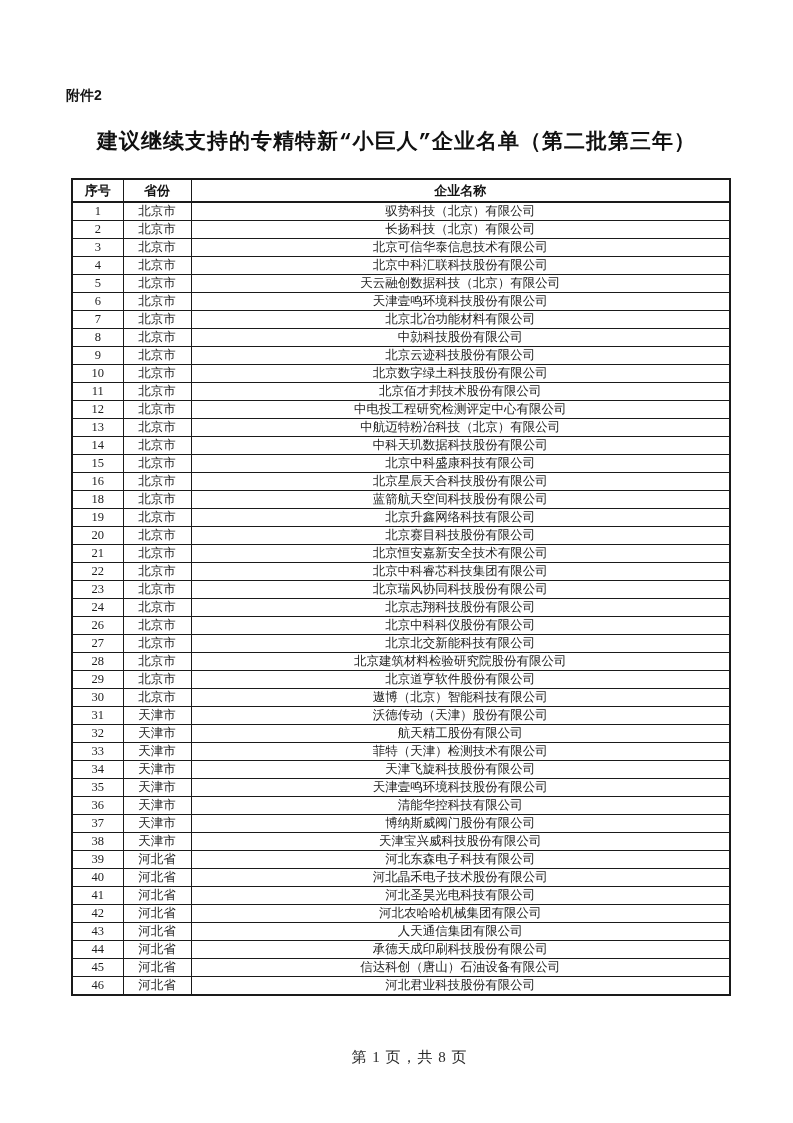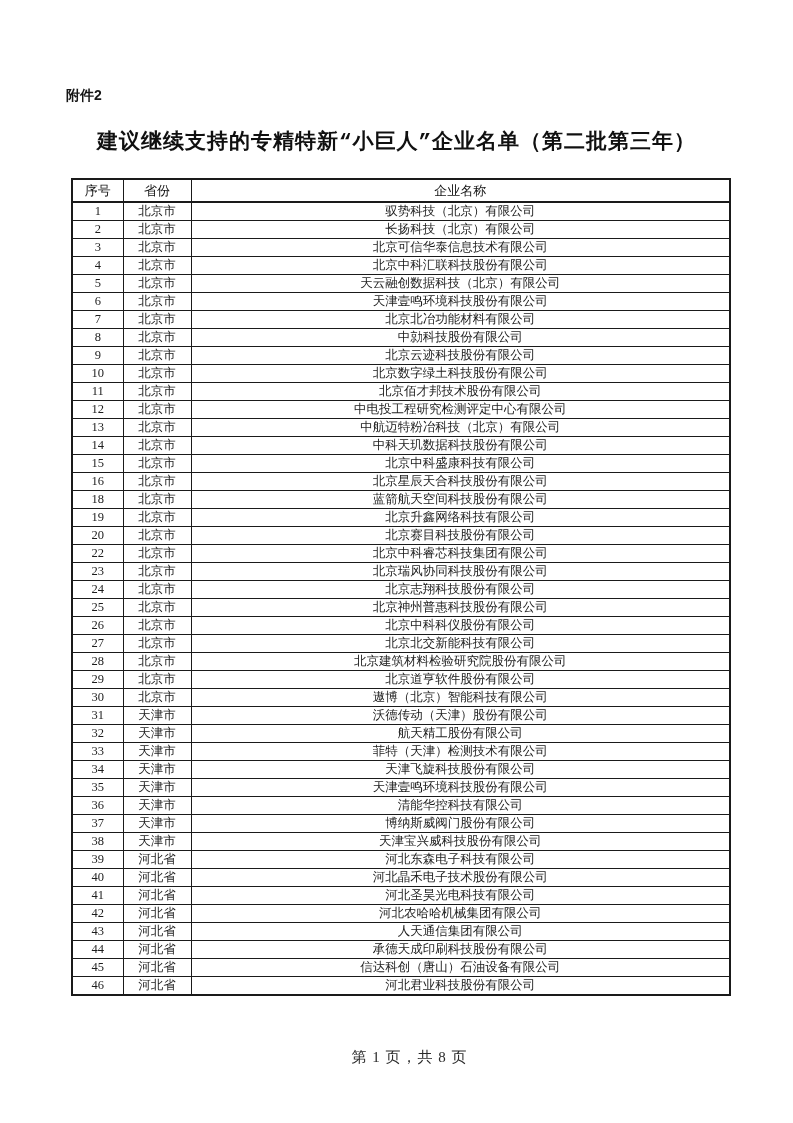--- a/index.html
+++ b/index.html
@@ -47,21 +47,21 @@
     table-layout: fixed;
     border: 2px solid #1a1a1a;
   }
   table.company-table col.col-no   { width: 51px; }
   table.company-table col.col-prov { width: 68px; }
   table.company-table th {
     border: 1px solid #1a1a1a;
     border-bottom: 2px solid #1a1a1a;
     height: 21px;
     font-size: 13px;
-    font-weight: 400;
+    font-weight: 700;
     font-family: "Liberation Sans", "DejaVu Sans", sans-serif;
     text-align: center;
     vertical-align: middle;
     padding: 0;
     color: #141414;
   }
   table.company-table td {
     border: 1px solid #1a1a1a;
     height: 17px;
     line-height: 17px;
@@ -215,44 +215,44 @@
       <td>北京市</td>
       <td>北京升鑫网络科技有限公司</td>
     </tr>
 
     <tr>
       <td>20</td>
       <td>北京市</td>
       <td>北京赛目科技股份有限公司</td>
     </tr>
 
+    <tr>
+      <td>21</td>
+      <td>北京市</td>
+      <td>北京恒安嘉新安全技术有限公司</td>
+    </tr>
 
     <tr>
       <td>22</td>
       <td>北京市</td>
       <td>北京中科睿芯科技集团有限公司</td>
     </tr>
 
     <tr>
       <td>23</td>
       <td>北京市</td>
       <td>北京瑞风协同科技股份有限公司</td>
     </tr>
 
     <tr>
       <td>24</td>
       <td>北京市</td>
       <td>北京志翔科技股份有限公司</td>
     </tr>
 
-    <tr>
-      <td>25</td>
-      <td>北京市</td>
-      <td>北京神州普惠科技股份有限公司</td>
-    </tr>
 
     <tr>
       <td>26</td>
       <td>北京市</td>
       <td>北京中科科仪股份有限公司</td>
     </tr>
 
     <tr>
       <td>27</td>
       <td>北京市</td>

